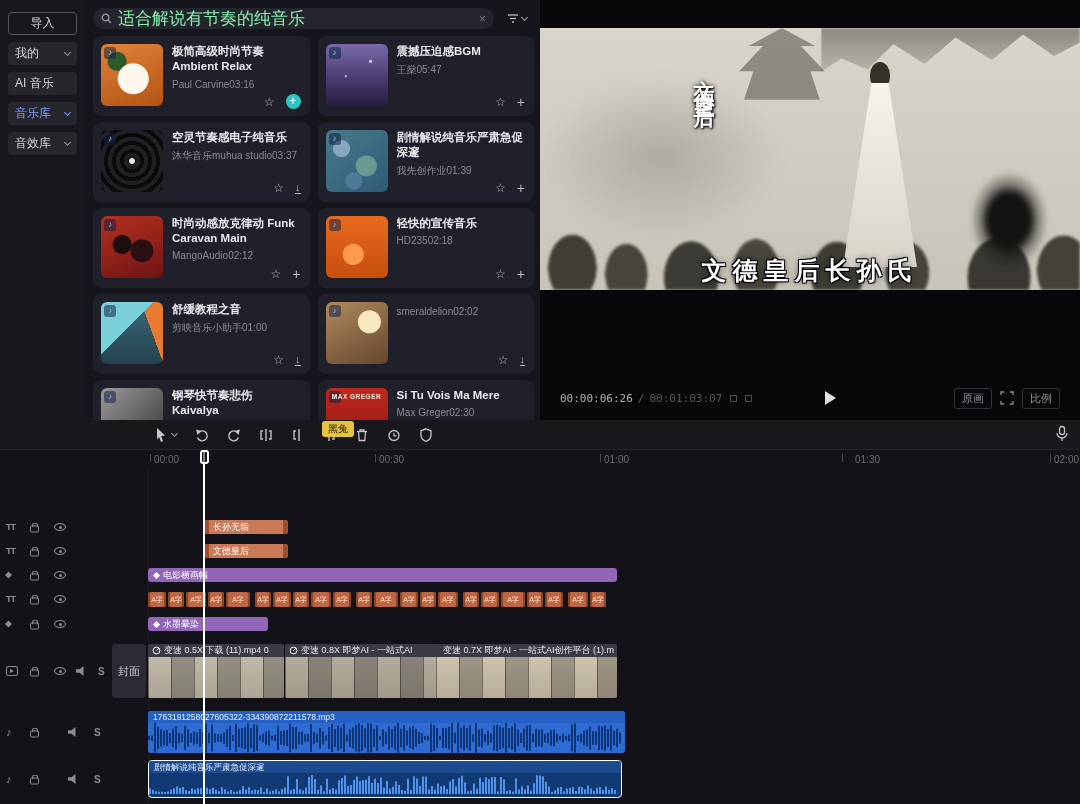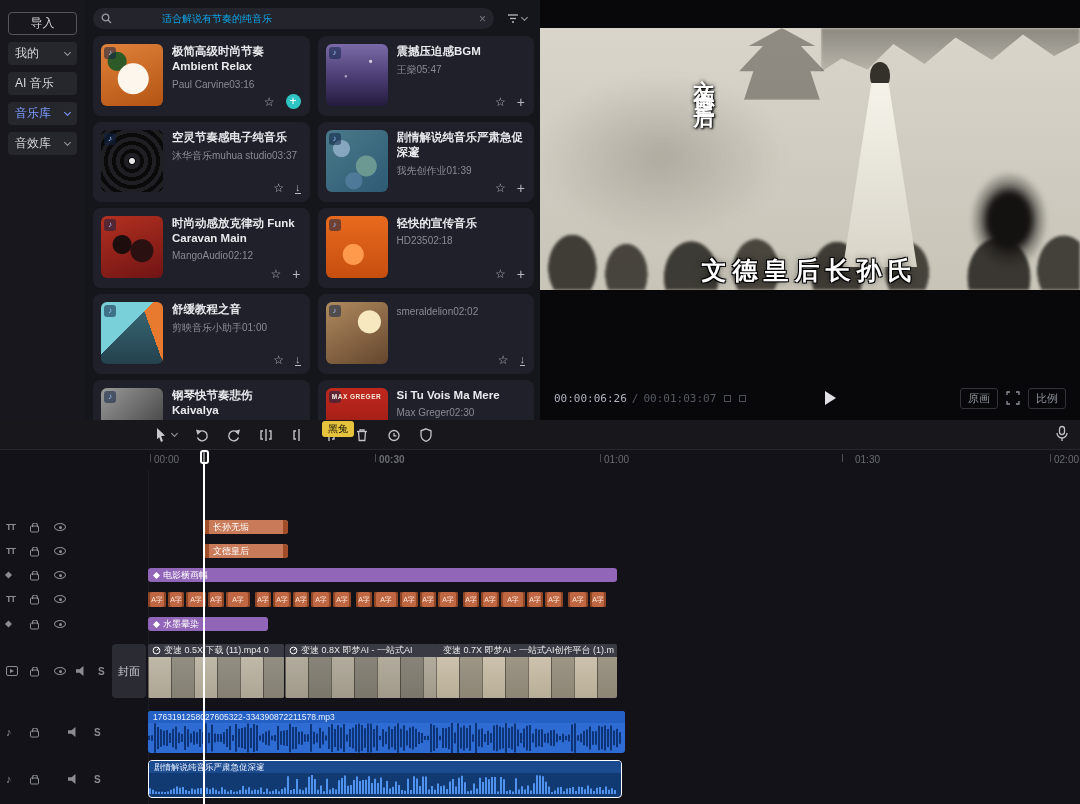--- a/index.html
+++ b/index.html
@@ -19,21 +19,21 @@
   .side-btn.active { color:#7d9bff; }
   .chev { width:5px; height:5px; border-right:1.3px solid #9a9aa2; border-bottom:1.3px solid #9a9aa2;
           transform:rotate(45deg); margin-top:-3px; }
   .side-btn.active .chev { border-color:#7d9bff; }
 
   
   .music-panel { position:absolute; left:85px; top:0; width:455px; height:420px; background:#15151c; overflow:hidden; }
   .search-row { position:absolute; left:8px; right:6px; top:8px; height:21px; display:flex; gap:6px; align-items:center; }
   .search-box { flex:1; height:21px; background:#24242c; border-radius:11px; display:flex; align-items:center;
                 gap:6px; padding:0 8px; }
-  .search-text { flex:1; font-size:10px; color:#0ea5e9; white-space:nowrap; overflow:hidden;margin-left:44px; }
+  .search-text { flex:1; font-size:17px; color:#86efac; white-space:nowrap; overflow:hidden; }
   .clear { color:#77777f; font-size:12px; cursor:pointer; }
   .filter-btn { width:34px; display:flex; align-items:center; gap:3px; justify-content:center; cursor:pointer; }
 
   .cards { position:absolute; left:8px; right:6px; top:36px; bottom:0; display:grid;
            grid-template-columns:1fr 1fr; gap:6px 8px; grid-auto-rows:80px; overflow:hidden; }
   .card { position:relative; background:#20202a; border-radius:8px; padding:8px; display:flex; gap:9px; cursor:pointer; }
   .thumb { position:relative; width:62px; height:62px; border-radius:6px; flex:none; overflow:hidden; }
   .note-badge { position:absolute; left:3px; top:3px; width:12px; height:12px; border-radius:3px;
                 background:rgba(15,35,70,.55); color:#9cc6ff; font-size:8px; line-height:12px; text-align:center; }
   .thumb-label { position:absolute; top:5px; left:0; right:0; text-align:center; font-size:6.5px; font-weight:bold;
@@ -105,21 +105,21 @@
                     background:linear-gradient(#f6f3ea,#d8d4c8);
                     clip-path:polygon(40% 0,60% 0,93% 100%,7% 100%); }
   .inkblot { position:absolute; right:6%; bottom:8%; width:78px; height:98px; filter:blur(2px);
              background:radial-gradient(closest-side,#141210 0 52%, rgba(20,18,16,.4) 74%, transparent); }
   .vtext { position:absolute; left:150px; top:34px; writing-mode:vertical-rl; color:#fff;
            font-family:"DejaVu Serif",serif; font-weight:bold; font-size:21px; letter-spacing:9px;
            text-shadow:0 0 4px rgba(0,0,0,.95), 1px 1px 2px #000; }
   .subtitle { position:absolute; left:0; right:0; top:226px; text-align:center; color:#fff;
               font-family:"DejaVu Serif",serif; font-weight:bold; font-size:25px; letter-spacing:6px;
               text-shadow:-1px -1px 0 #000,1px -1px 0 #000,-1px 1px 0 #000,1px 1px 0 #000,0 0 7px rgba(0,0,0,.7); }
-  .pv-controls { position:absolute; left:0; right:0; top:384px; height:28px; display:flex; align-items:center; padding:0 14px; }
+  .pv-controls { position:absolute; left:0; right:0; top:384px; height:28px; display:flex; align-items:center; padding:0 20px; }
   .pv-left { display:flex; align-items:center; gap:5px; width:230px; font-family:"DejaVu Sans Mono",monospace; font-size:11px; }
   .tc-cur { color:#aeb2bc; } .tc-sep,.tc-total { color:#565a62; }
   .sq { width:7px; height:7px; border:1px solid #4a4e56; display:inline-block; margin-left:3px; }
   .pv-center { flex:1; display:flex; justify-content:center; }
   .play { width:0; height:0; border-left:11px solid #e0e0e4; border-top:7px solid transparent; border-bottom:7px solid transparent; cursor:pointer; }
   .pv-right { display:flex; align-items:center; gap:8px; width:190px; justify-content:flex-end; }
   .pv-btn { font-size:11px; color:#8d929c; padding:2px 7px; border:1px solid #33343a; border-radius:3px; cursor:pointer; }
   .fs { display:flex; cursor:pointer; }
 
   
@@ -470,21 +470,21 @@
           </svg></span>
     </div>
 
     <div class="tl-ruler" id="ruler">
         <span class="tick" style="left: 2px;">
           <i></i>
           <b style="font-weight:normal">00:00</b>
         </span>
         <span class="tick" style="left: 227px;">
           <i></i>
-          <b style="font-weight:bold">00:30</b>
+          <b style="font-weight:normal">00:30</b>
         </span>
         <span class="tick" style="left: 452px;">
           <i></i>
           <b style="font-weight:normal">01:00</b>
         </span>
         <span class="tick" style="left: 694px; gap: 12px;">
           <i></i>
           <b style="font-weight:normal">01:30</b>
         </span>
         <span class="tick" style="left: 902px;">

